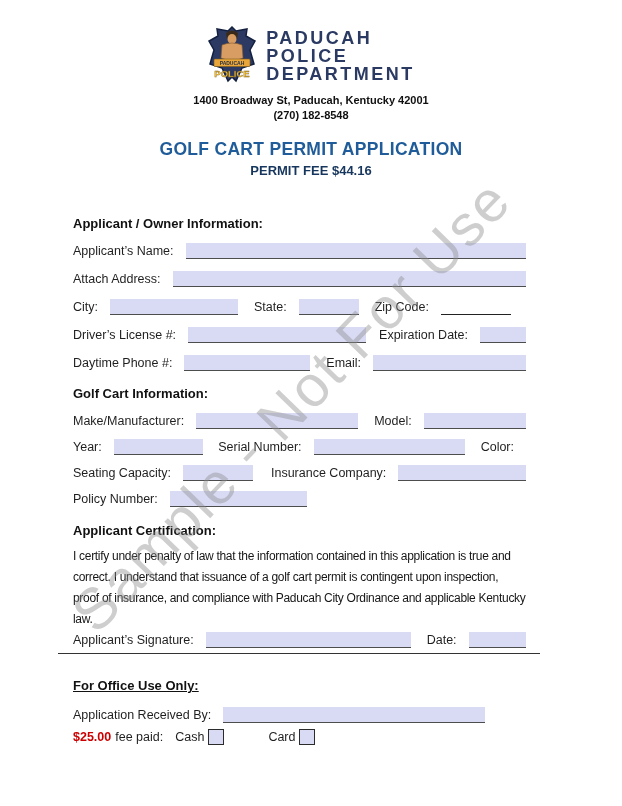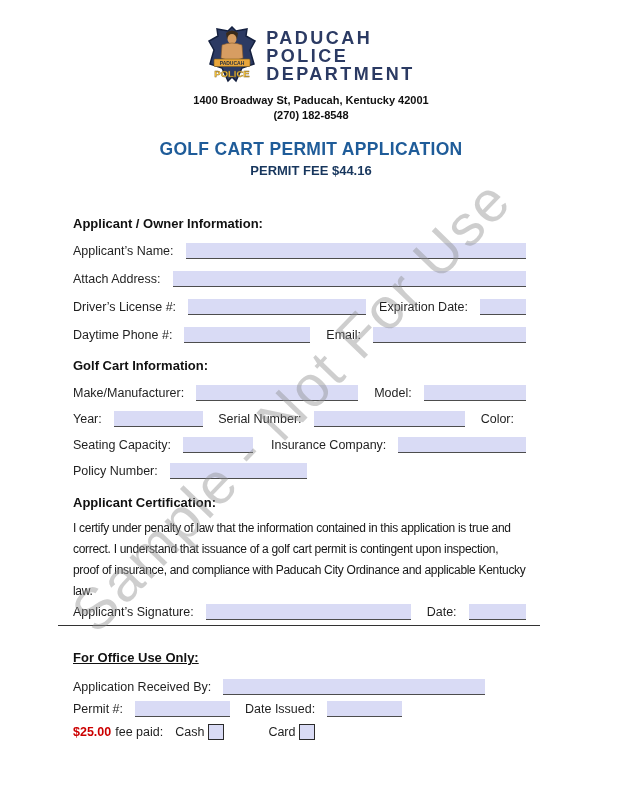--- a/index.html
+++ b/index.html
@@ -95,20 +95,28 @@
     <div class="row">
       <span class="label">Applicant’s Name:</span>
       <span class="field grow"></span>
     </div>
 
     <div class="row">
       <span class="label">Attach Address:</span>
       <span class="field grow"></span>
     </div>
 
+    <div class="row">
+      <span class="label">City:</span>
+      <span class="field f-city"></span>
+      <span class="label ml">State:</span>
+      <span class="field f-state"></span>
+      <span class="label ml">Zip Code:</span>
+      <span class="field f-zip nofill"></span>
+    </div>
 
     <div class="row">
       <span class="label">Driver’s License #:</span>
       <span class="field f-license"></span>
       <span class="label" style="margin-left:5px">Expiration Date:</span>
       <span class="field grow"></span>
     </div>
 
     <div class="row">
       <span class="label">Daytime Phone #:</span>
@@ -159,26 +167,20 @@
 
     <div class="divider"></div>
 
     <div class="sec-heading h-office">For Office Use Only:</div>
 
     <div class="row row-office1">
       <span class="label">Application Received By:</span>
       <span class="field f-received"></span>
     </div>
 
-    <div class="row row-office2">
-      <span class="label">Permit #:</span>
-      <span class="field f-permit"></span>
-      <span class="label" style="margin-left:7px">Date Issued:</span>
-      <span class="field f-dateissued"></span>
-    </div>
 
     <div class="fee-row">
       <span class="fee-amount">$25.00</span>
       <span class="label" style="margin-left:4px">fee paid:</span>
       <span class="label" style="margin-left:12px">Cash</span>
       <span class="checkbox"></span>
       <span class="label" style="margin-left:44px">Card</span>
       <span class="checkbox"></span>
     </div>
 

